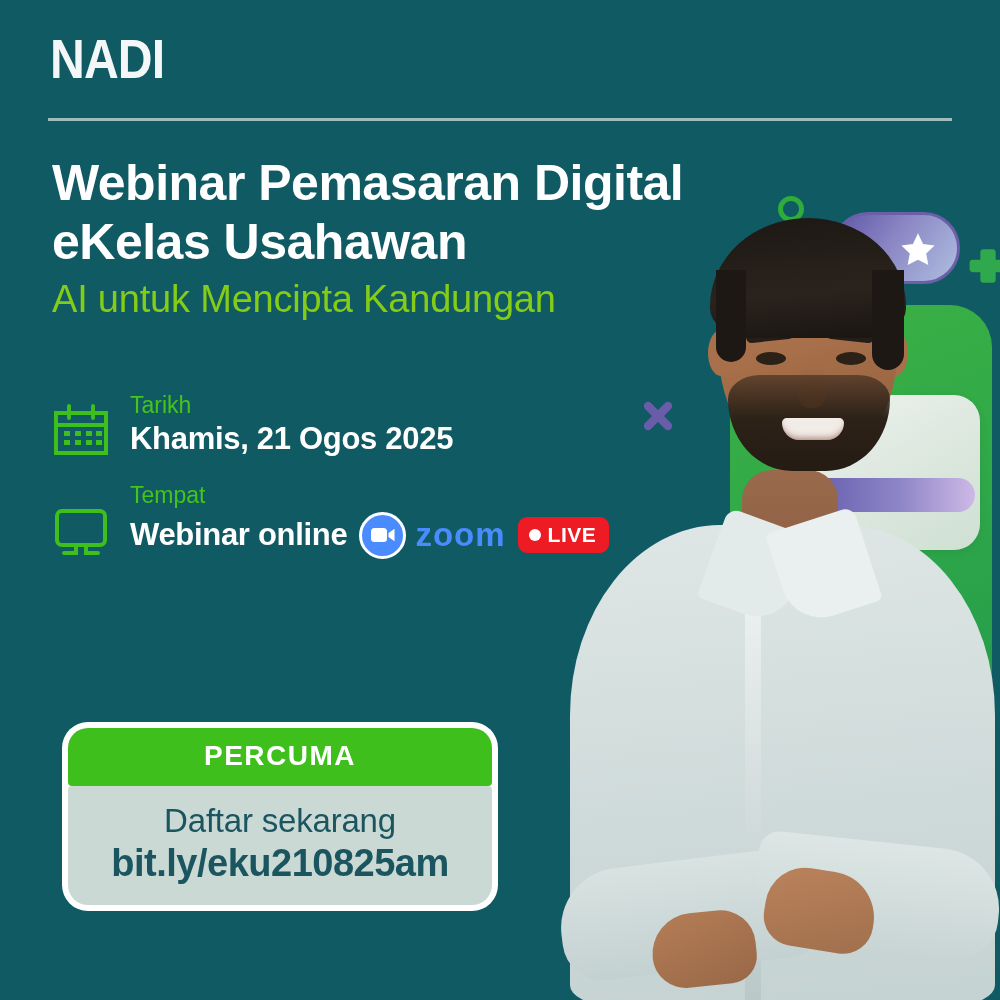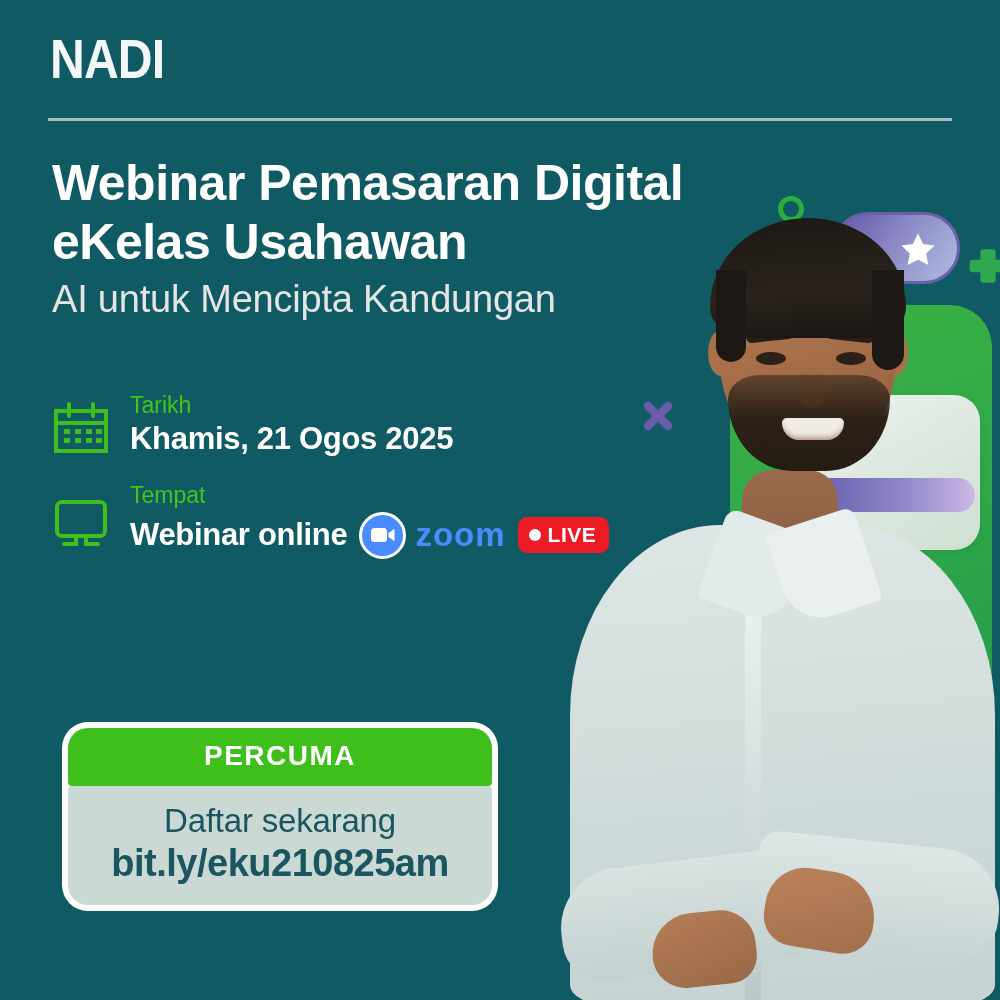--- a/index.html
+++ b/index.html
@@ -140,25 +140,25 @@
   }
   .divider{
     position:absolute;left:48px;top:118px;width:904px;height:3px;
     background:#b9cccb;opacity:.85;
   }
 
   
   .headline{position:absolute;left:52px;top:156px;width:700px;}
   .h-line1{font-size:50px;font-weight:600;letter-spacing:-.5px;line-height:1.08;}
   .h-line2{font-size:50px;font-weight:bold;letter-spacing:-.5px;line-height:1.12;margin-top:4px;}
-  .h-line3{font-size:38px;font-weight:300;letter-spacing:-.2px;margin-top:8px;color:#e5e5e5;}
+  .h-line3{font-size:38px;font-weight:300;letter-spacing:-.2px;margin-top:8px;color:#84cc16;}
 
   
   .info{position:absolute;left:52px;top:392px;width:640px;}
-  .info-row{display:flex;align-items:center;margin-bottom:25px;}
+  .info-row{display:flex;align-items:flex-end;margin-bottom:25px;}
   .info-icon{width:78px;flex:0 0 78px;display:flex;align-items:center;justify-content:flex-start;padding-top:6px;color:#3fbf1c;}
   .info-text{padding-top:0px;}
   .info-label{font-size:23px;font-weight:500;color:#45c41a;line-height:1.15;}
   .info-value{font-size:31px;font-weight:bold;color:#ffffff;letter-spacing:-.3px;margin-top:3px;display:flex;align-items:center;gap:12px;white-space:nowrap;}
 
   .zoom-mark{display:inline-flex;align-items:center;gap:9px;}
   .zoom-circle{
     width:47px;height:47px;border-radius:50%;background:#4a8cff;
     border:3px solid #ffffff;display:flex;align-items:center;justify-content:center;
   }

